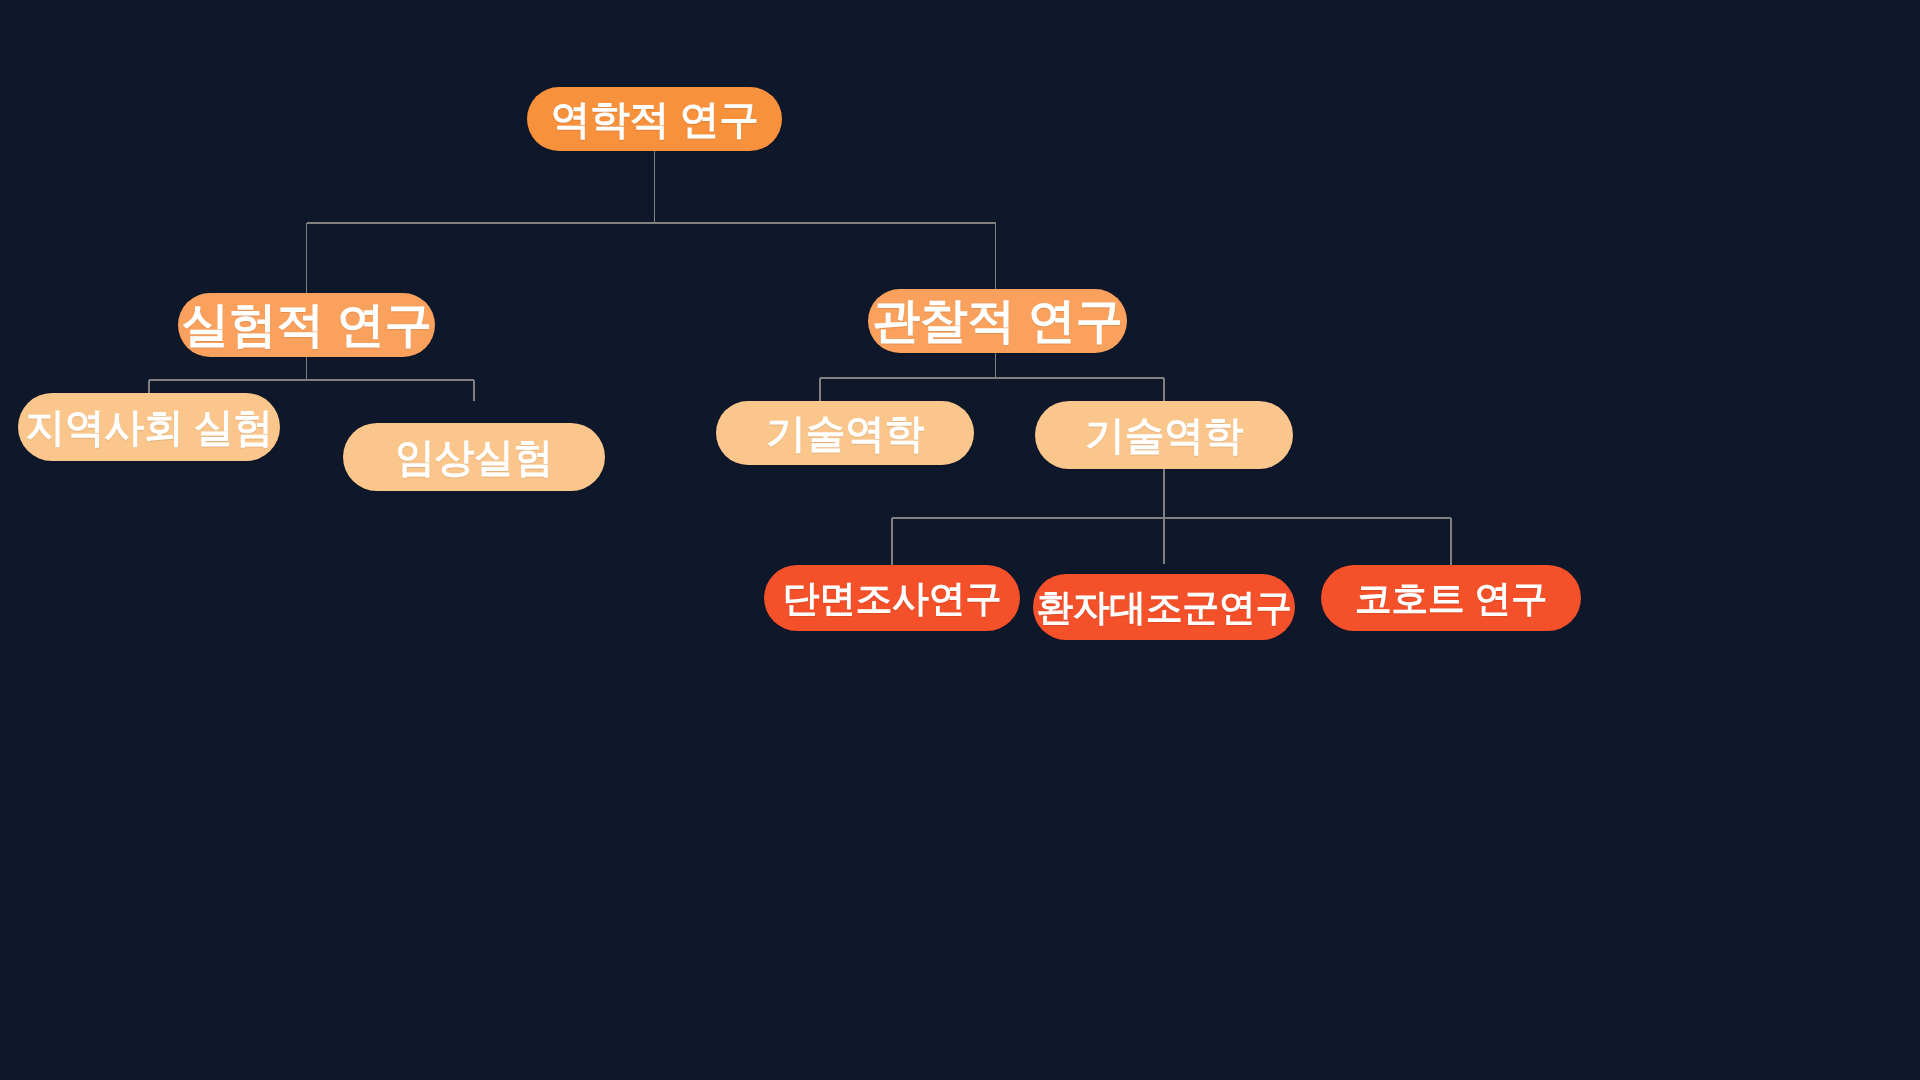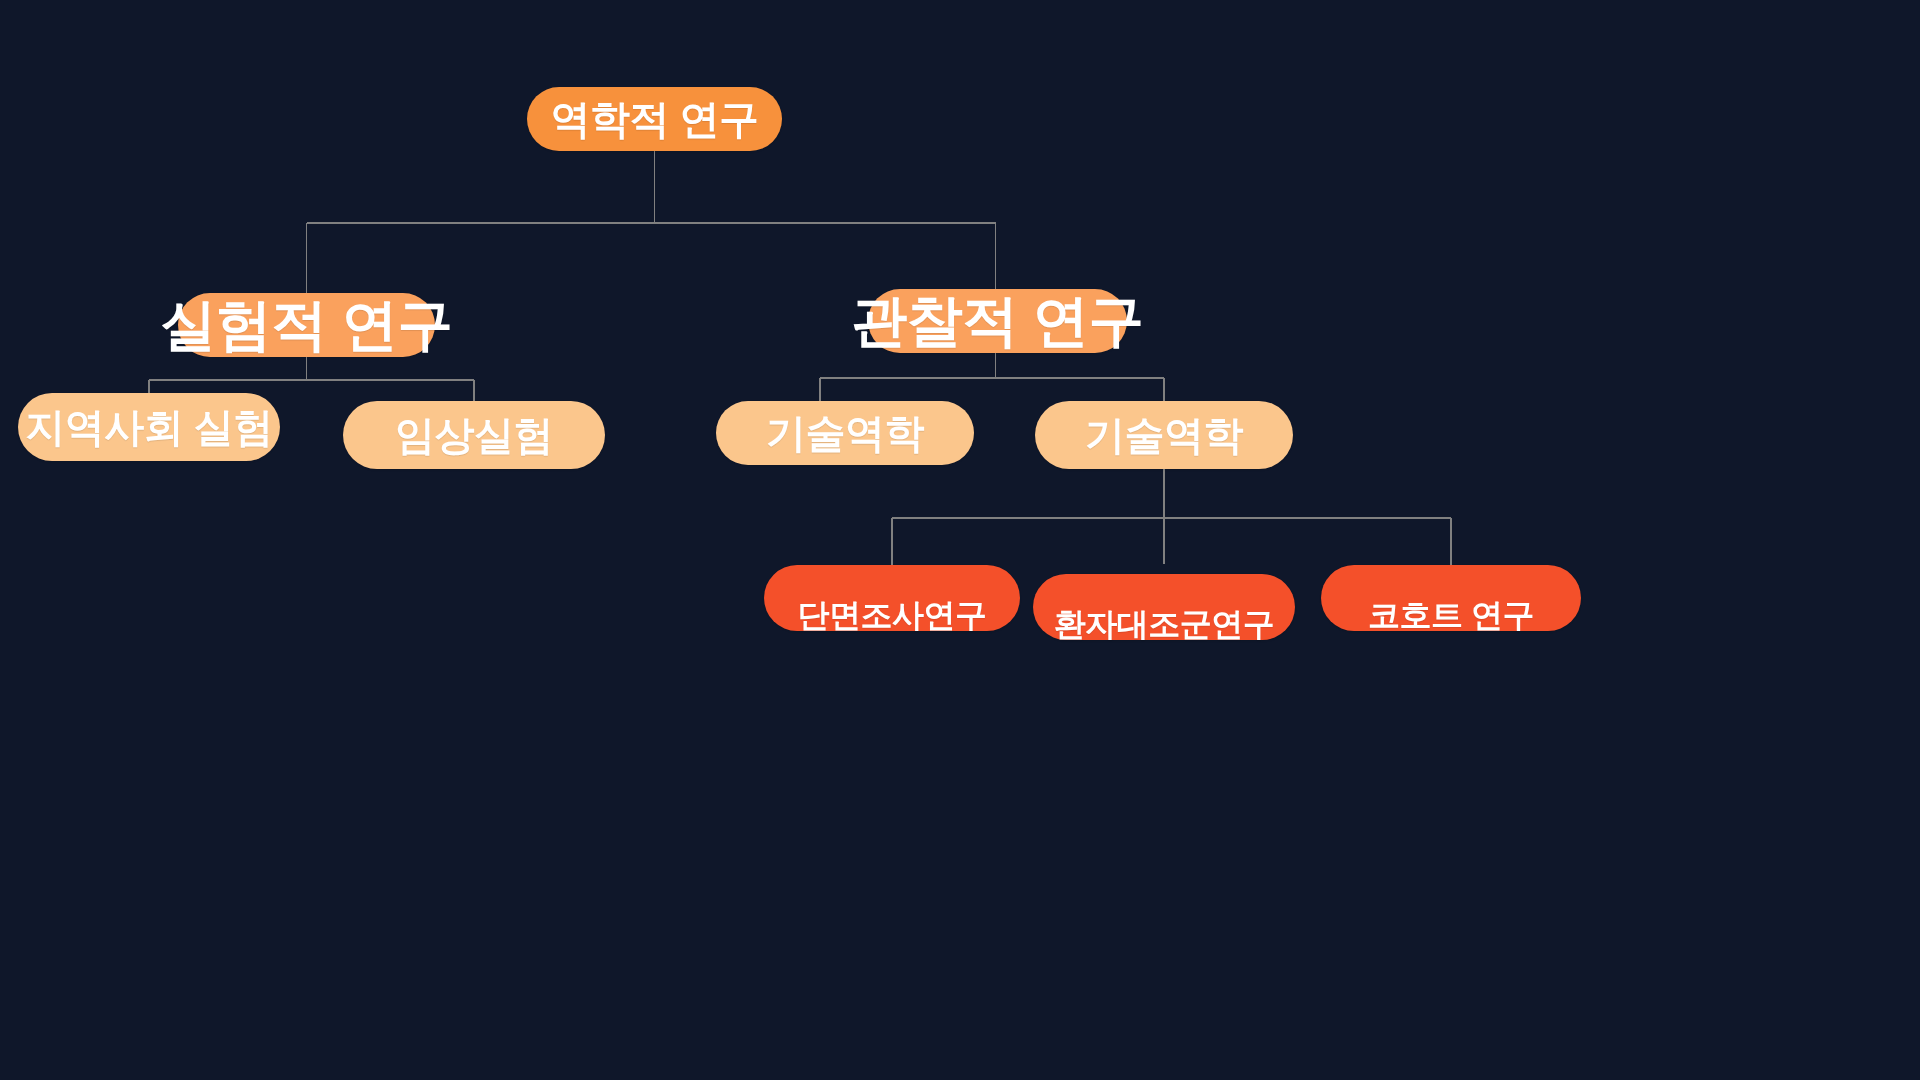--- a/index.html
+++ b/index.html
@@ -41,23 +41,23 @@
     white-space: nowrap;
     text-shadow: 0 1px 1px rgba(0,0,0,0.10);
     box-shadow: 0 1px 2px rgba(0,0,0,0.12);
     z-index: 2;
   }
   .node-label {
     display: block;
     line-height: 1;
   }
   .lvl-root  { background: #F7913C; font-size: 40px; }
-  .lvl-two   { background: #FAA15D; font-size: 56px; }
+  .lvl-two   { background: #FAA15D; font-size: 48px; }
   .lvl-three { background: #FBC68C; font-size: 40px; }
-  .lvl-leaf  { background: #F4502A; font-size: 32px; align-items: flex-end; }
+  .lvl-leaf  { background: #F4502A; font-size: 37px; }
 </style>
 </head>
 <body>
 
 <div id="canvas">
 
   <svg id="edge-layer" viewBox="0 0 1920 1080" width="1920" height="1080" xmlns="http://www.w3.org/2000/svg">
       <g>
         <line x1="654.5" y1="151" x2="654.5" y2="223" stroke="#808080" stroke-width="1.4" shape-rendering="crispEdges"></line>
         <line x1="306.5" y1="223" x2="995.5" y2="223" stroke="#808080" stroke-width="2.2" shape-rendering="crispEdges"></line>
@@ -91,21 +91,21 @@
       </div>
       <div class="node lvl-two" style="left: 178px; top: 293px; width: 257px; height: 64px;">
         <span class="node-label">실험적 연구</span>
       </div>
       <div class="node lvl-two" style="left: 868px; top: 289px; width: 259px; height: 64px;">
         <span class="node-label">관찰적 연구</span>
       </div>
       <div class="node lvl-three" style="left: 18px; top: 393px; width: 262px; height: 68px;">
         <span class="node-label">지역사회 실험</span>
       </div>
-      <div class="node lvl-three" style="left: 343px; top: 401px; width: 262px; height: 68px;">
+      <div class="node lvl-three" style="left: 343px; top: 423px; width: 262px; height: 68px;">
         <span class="node-label">임상실험</span>
       </div>
       <div class="node lvl-three" style="left: 716px; top: 401px; width: 258px; height: 64px;">
         <span class="node-label">기술역학</span>
       </div>
       <div class="node lvl-three" style="left: 1035px; top: 401px; width: 258px; height: 68px;">
         <span class="node-label">기술역학</span>
       </div>
       <div class="node lvl-leaf" style="left: 764px; top: 565px; width: 256px; height: 66px;">
         <span class="node-label">단면조사연구</span>

